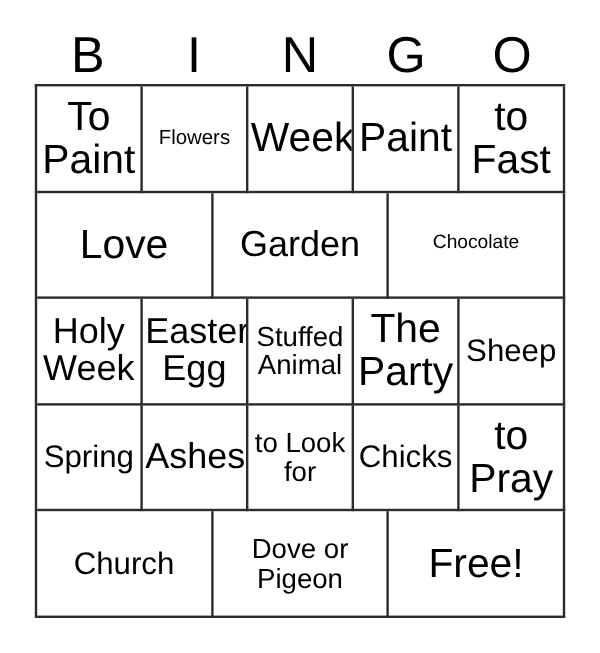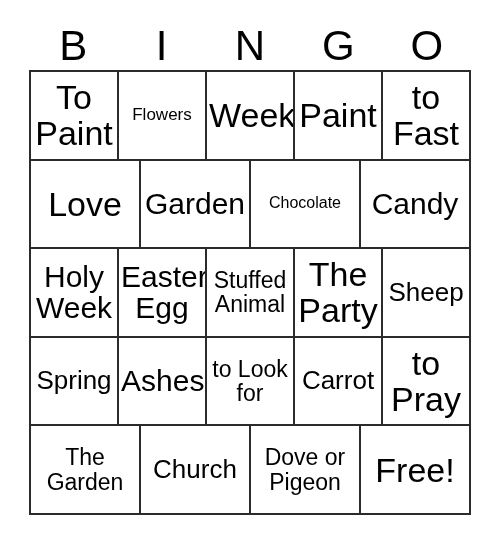--- a/index.html
+++ b/index.html
@@ -121,23 +121,20 @@
     <div class="grid-row">
       <div class="cell fs-xl">
           <span class="cell-text">Love</span>
         </div>
       <div class="cell fs-lg">
           <span class="cell-text">Garden</span>
         </div>
       <div class="cell fs-xxs">
           <span class="cell-text">Chocolate</span>
         </div>
-      <div class="cell fs-lg">
-          <span class="cell-text">Candy</span>
-        </div>
     </div>
 
     <div class="grid-row">
       <div class="cell fs-lg">
           <span class="cell-text">Holy Week</span>
         </div>
       <div class="cell fs-lg">
           <span class="cell-text">Easter Egg</span>
         </div>
       <div class="cell fs-sm">
@@ -155,31 +152,28 @@
       <div class="cell fs-md">
           <span class="cell-text">Spring</span>
         </div>
       <div class="cell fs-lg">
           <span class="cell-text">Ashes</span>
         </div>
       <div class="cell fs-sm">
           <span class="cell-text">to Look for</span>
         </div>
       <div class="cell fs-md">
-          <span class="cell-text">Carrot</span>
+          <span class="cell-text">Chicks</span>
         </div>
       <div class="cell fs-xl">
           <span class="cell-text">to Pray</span>
         </div>
     </div>
 
     <div class="grid-row">
-      <div class="cell fs-sm">
-          <span class="cell-text">The Garden</span>
-        </div>
       <div class="cell fs-md">
           <span class="cell-text">Church</span>
         </div>
       <div class="cell fs-sm">
           <span class="cell-text">Dove or Pigeon</span>
         </div>
       <div class="cell fs-xl">
           <span class="cell-text">Free!</span>
         </div>
     </div>

